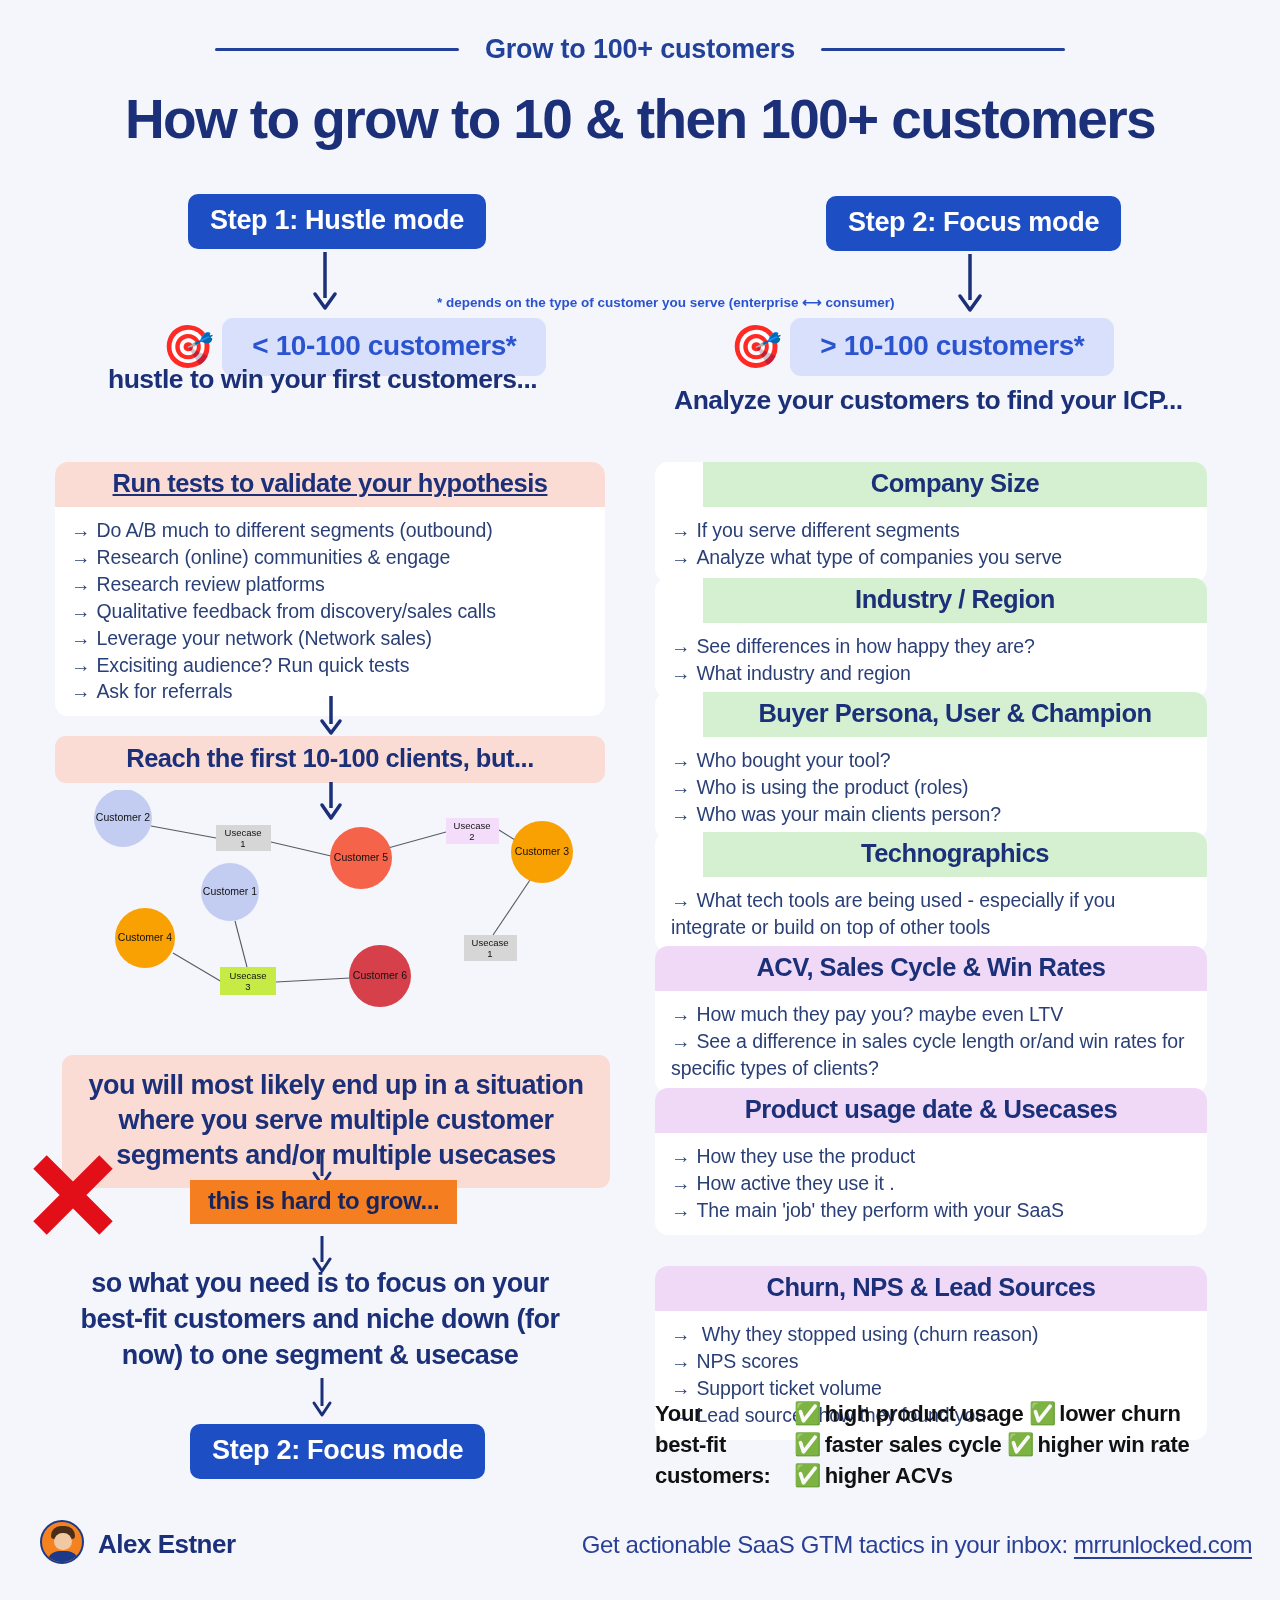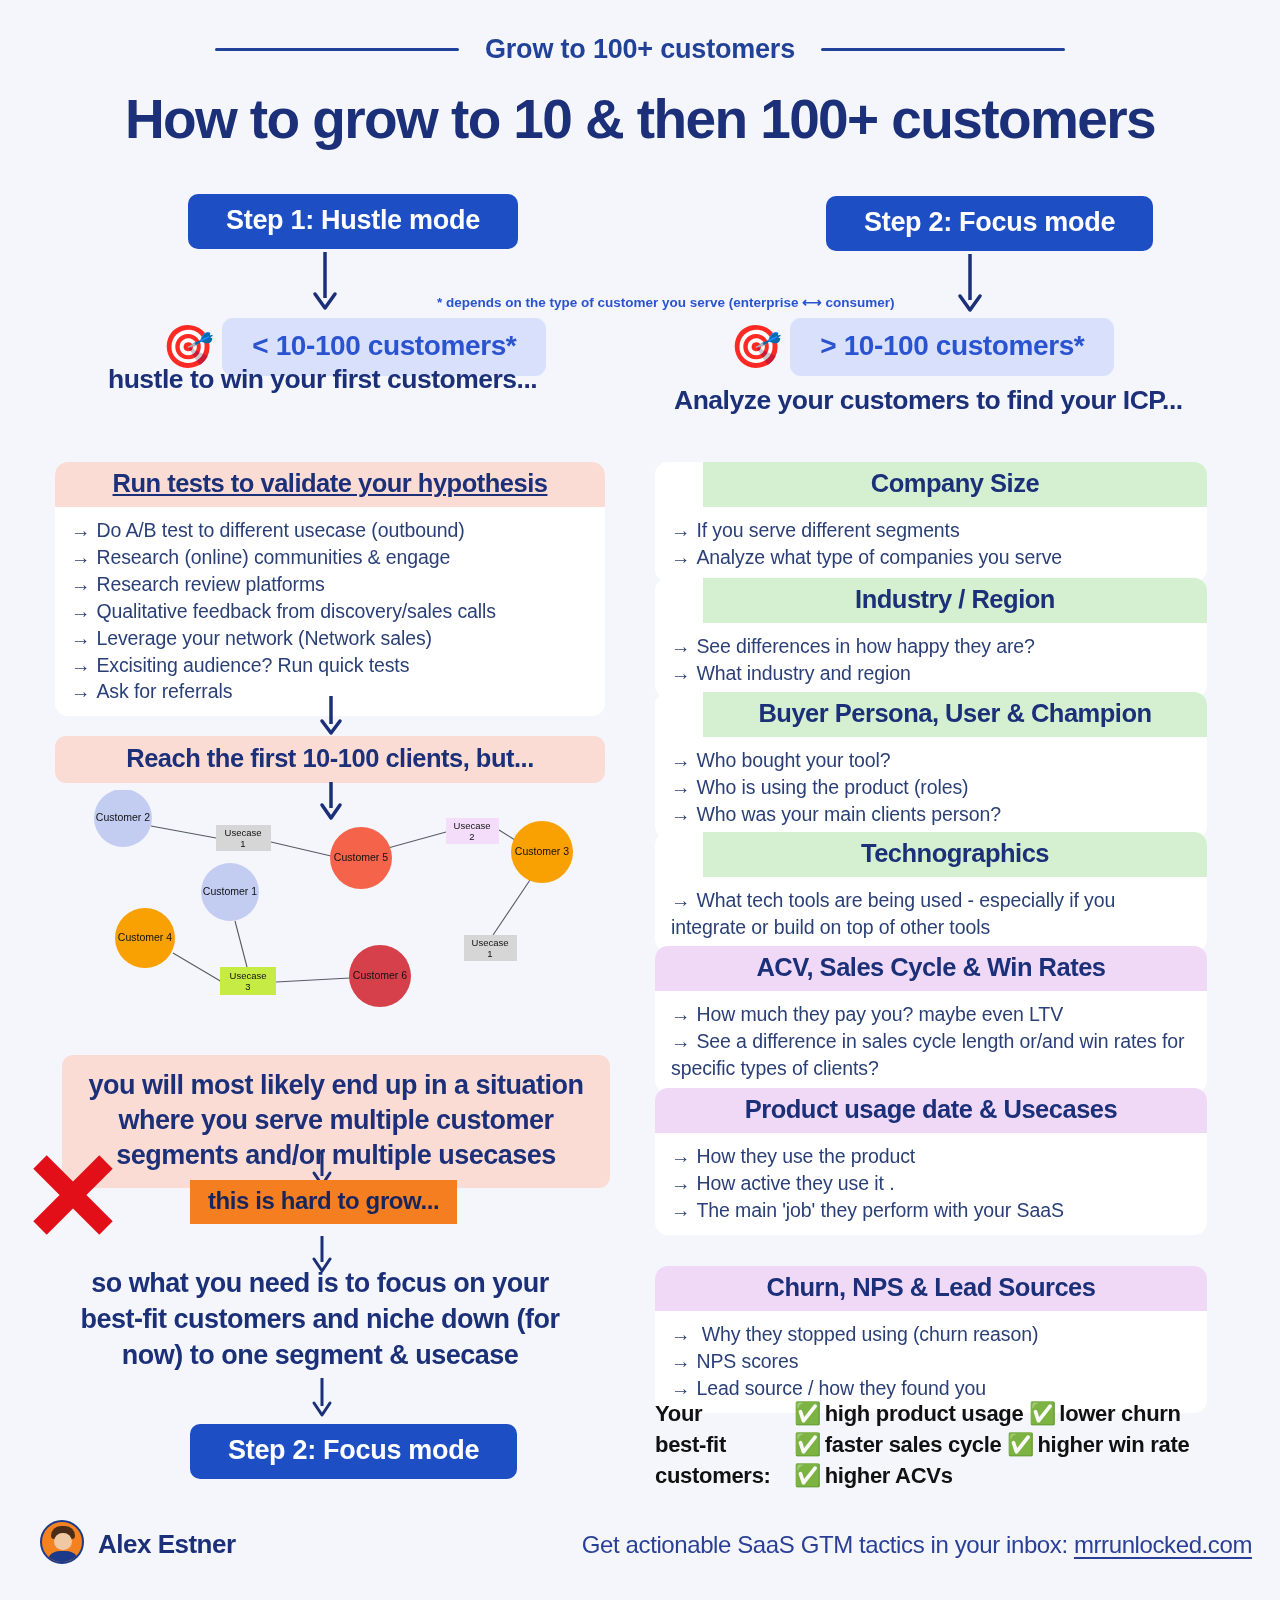--- a/index.html
+++ b/index.html
@@ -22,21 +22,21 @@
   .main-title {
     text-align: center; font-size: 55px; font-weight: 700;
     color: #1b3078; letter-spacing: -1.6px; margin-top: 22px;
   }
 
   
   .badge {
     display: inline-flex; align-items: center; justify-content: center;
     background: #1d4ec4; color: #ffffff; border-radius: 10px;
     font-size: 27px; font-weight: 700; letter-spacing: -0.3px;
-    padding: 11px 38px 13px; white-space: nowrap;
+    padding: 11px 22px 13px; white-space: nowrap;
   }
   .badge-step1 { position: absolute; left: 188px; top: 194px; }
   .badge-step2 { position: absolute; left: 826px; top: 196px; }
   .badge-step2-bottom { position: absolute; left: 190px; top: 1424px; }
 
   
   .arrow-v { position: absolute; }
   .arrow-v svg { display: block; }
 
   
@@ -184,21 +184,21 @@
     <span class="target-emoji">🎯</span>
     <span class="pill">&gt; 10-100 customers*</span>
   </div>
 
   <div class="lede lede-left">hustle to win your first customers...</div>
   <div class="lede lede-right-1">Analyze your customers to find your ICP...</div>
 
   <div class="card" style="left:55px; top:462px; width:550px;">
     <div class="card-head pink">Run tests to validate your hypothesis</div>
     <div class="card-body">
-      <div class="bullet"><span class="ar">→</span><span>Do A/B test to different usecase (outbound)</span></div>
+      <div class="bullet"><span class="ar">→</span><span>Do A/B much to different segments (outbound)</span></div>
       <div class="bullet"><span class="ar">→</span><span>Research (online) communities &amp; engage</span></div>
       <div class="bullet"><span class="ar">→</span><span>Research review platforms</span></div>
       <div class="bullet"><span class="ar">→</span><span>Qualitative feedback from discovery/sales calls</span></div>
       <div class="bullet"><span class="ar">→</span><span>Leverage your network (Network sales)</span></div>
       <div class="bullet"><span class="ar">→</span><span>Excisiting audience? Run quick tests</span></div>
       <div class="bullet"><span class="ar">→</span><span>Ask for referrals</span></div>
     </div>
   </div>
 
   <div class="arrow-v" style="left:318px; top:696px;">
@@ -352,20 +352,21 @@
       <div class="bullet"><span class="ar">→</span><span>How active they use it .</span></div>
       <div class="bullet"><span class="ar">→</span><span>The main 'job' they perform with your SaaS</span></div>
     </div>
   </div>
 
   <div class="card" style="left:655px; top:1266px; width:552px;">
     <div class="card-head purple">Churn, NPS &amp; Lead Sources</div>
     <div class="card-body">
       <div class="bullet"><span class="ar">→</span><span> Why they stopped using (churn reason)</span></div>
       <div class="bullet"><span class="ar">→</span><span>NPS scores</span></div>
+      <div class="bullet"><span class="ar">→</span><span>Support ticket volume</span></div>
       <div class="bullet"><span class="ar">→</span><span>Lead source / how they found you</span></div>
     </div>
   </div>
 
   <div class="bestfit">
     <div class="bestfit-label">
       <div>Your</div>
       <div>best-fit</div>
       <div>customers:</div>
     </div>

